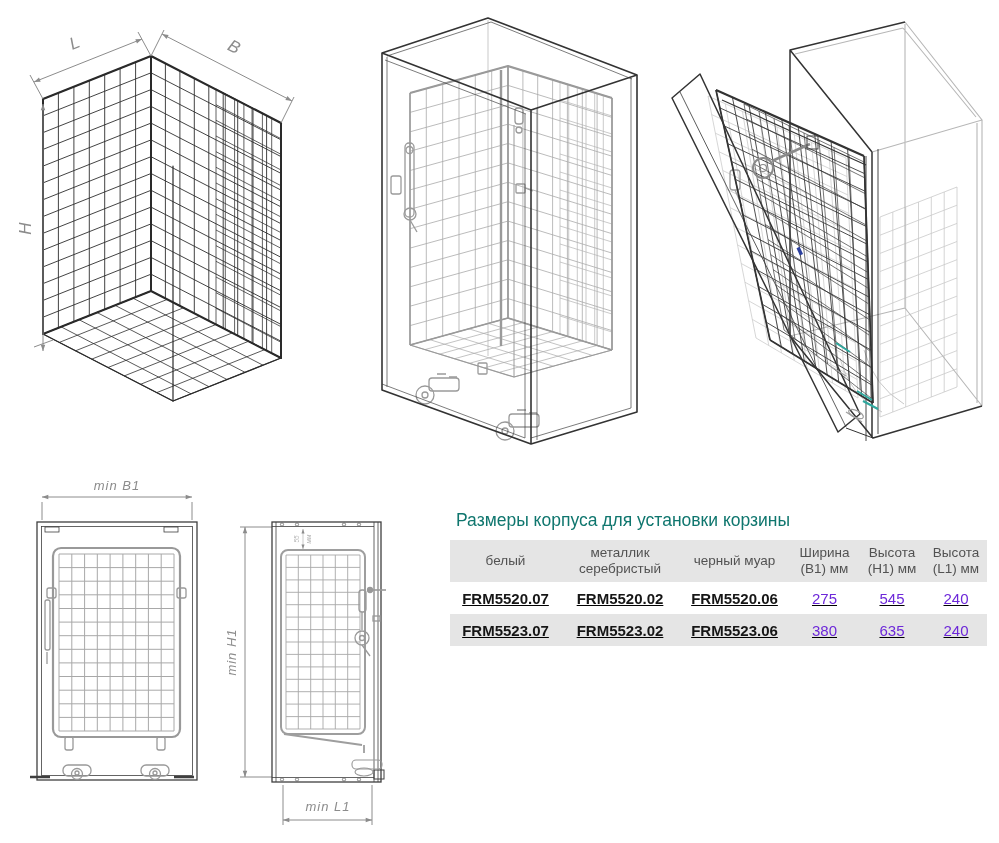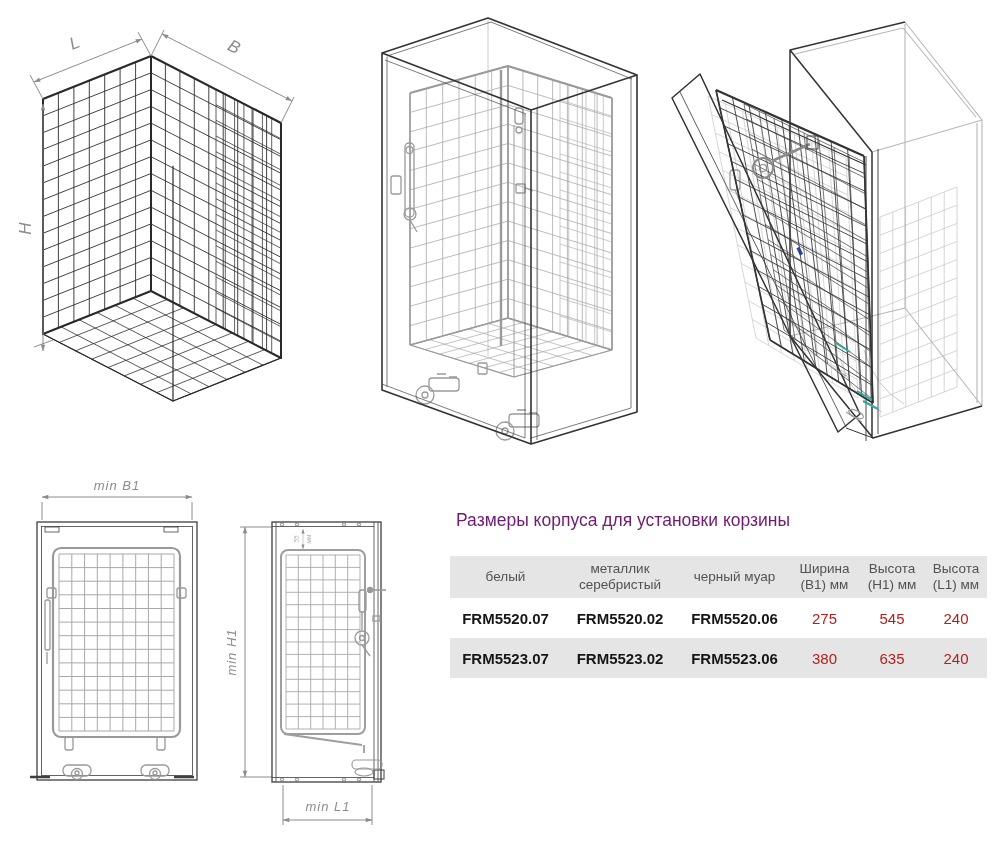--- a/index.html
+++ b/index.html
@@ -5,29 +5,29 @@
   html,body{margin:0;padding:0;background:#fff;}
   .page{position:relative;width:999px;height:843px;background:#ffffff;font-family:"Liberation Sans",sans-serif;overflow:hidden;}
   .page svg{position:absolute;overflow:visible;}
   #svg-iso{left:20px;top:6px;}
   #svg-closed{left:365px;top:8px;}
   #svg-open{left:660px;top:10px;}
   #svg-front{left:26px;top:474px;}
   #svg-side{left:224px;top:498px;}
   .dim{font-family:"Liberation Sans",sans-serif;font-style:italic;fill:#8c8c8c;letter-spacing:1px;}
   .dim-sm{font-family:"Liberation Sans",sans-serif;font-style:italic;fill:#b5b5b5;}
-  .title{position:absolute;left:456px;top:510px;font-size:17.5px;color:#701a75;}
-  table.dims{position:absolute;left:450px;top:556px;width:537px;border-collapse:collapse;table-layout:fixed;}
+  .title{position:absolute;left:456px;top:510px;font-size:17.5px;color:#0f766e;}
+  table.dims{position:absolute;left:450px;top:540px;width:537px;border-collapse:collapse;table-layout:fixed;}
   table.dims thead tr{background:#e5e5e5;}
   table.dims th{font-size:13.5px;font-weight:400;color:#525252;padding:5px 2px;line-height:1.2;text-align:center;vertical-align:middle;}
-  table.dims tbody tr{height:40px;}
+  table.dims tbody tr{height:32px;text-decoration:underline;}
   table.dims tbody tr:nth-child(even){background:#e5e5e5;}
   table.dims td{text-align:center;font-size:15px;vertical-align:middle;}
   td.code{font-weight:700;color:#161616;}
-  td.num{color:#b91c1c;}
+  td.num{color:#6d28d9;}
 </style>
 </head>
 <body>
 
 <div class="page">
 
   <svg id="svg-iso" width="300" height="428" viewBox="0 0 300 428">
     <defs>
       <marker id="ar1" viewBox="0 0 10 10" refX="9" refY="5" markerWidth="9" markerHeight="7" orient="auto-start-reverse">
         <path d="M9,5 L0,1.8 L0,8.2 Z" fill="#8c8c8c"></path>

